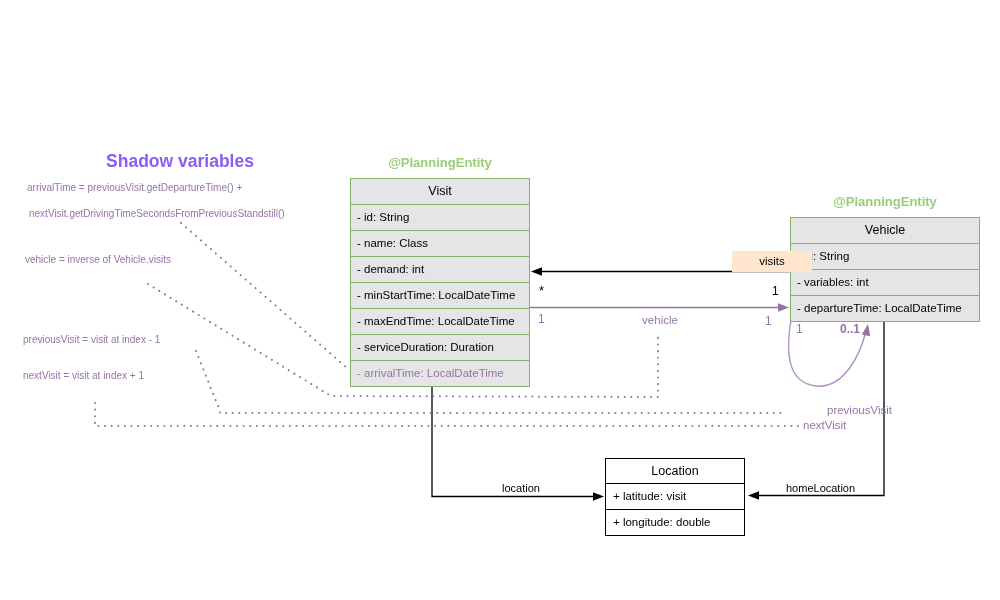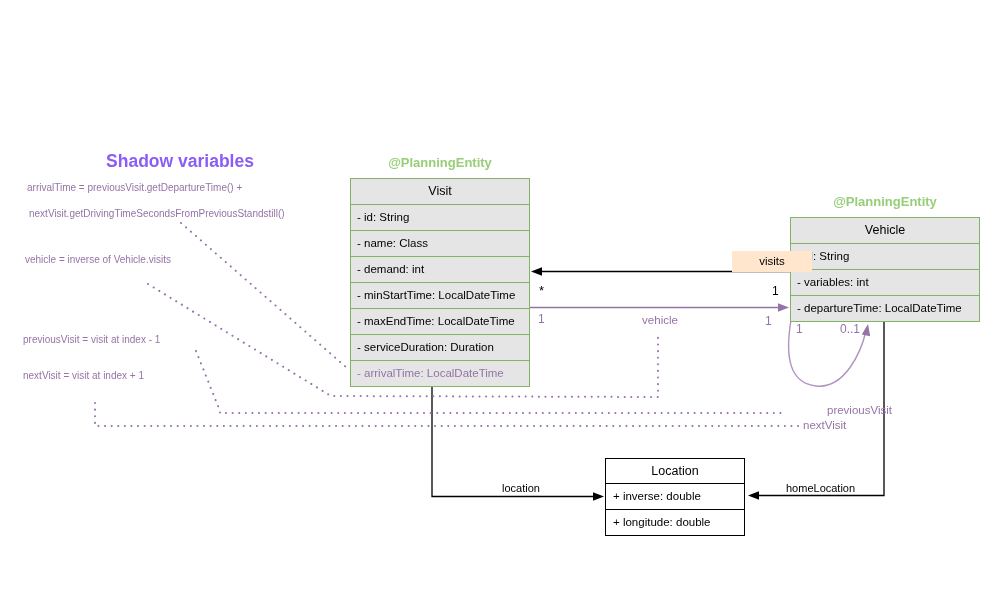--- a/index.html
+++ b/index.html
@@ -90,35 +90,35 @@
   <div class="abs stereo-green" style="left:790px;top:194px;width:190px;">@PlanningEntity</div>
   <div class="abs uml uml-green" style="left:790px;top:217px;width:190px;">
     <div class="hdr">Vehicle</div>
     <div class="row">- id: String</div>
     <div class="row">- variables: int</div>
     <div class="row">- departureTime: LocalDateTime</div>
   </div>
 
   <div class="abs uml uml-plain" style="left:605px;top:458px;width:140px;">
     <div class="hdr" style="height:24px;line-height:24px;">Location</div>
-    <div class="row">+ inverse: double</div>
+    <div class="row">+ latitude: visit</div>
     <div class="row">+ longitude: double</div>
   </div>
 
   <div id="visits-badge" class="abs">visits</div>
 
   <div class="abs mult" style="left:539px;top:283px;font-size:13px;">*</div>
   <div class="abs mult" style="left:772px;top:284px;">1</div>
 
   <div class="abs mult-p" style="left:538px;top:312px;">1</div>
   <div class="abs edge-label-p" style="left:610px;top:314px;width:100px;text-align:center;">vehicle</div>
   <div class="abs mult-p" style="left:765px;top:314px;">1</div>
 
   <div class="abs mult-p" style="left:796px;top:322px;">1</div>
-  <div class="abs mult-p" style="left:840px;top:322px;">0..1</div>
+  <div class="abs mult-p" style="left:840px;top:322px;font-weight:bold;">0..1</div>
 
   <div class="abs edge-label-p" style="left:790px;top:404px;padding-left:37px;">previousVisit</div>
   <div class="abs edge-label-p" style="left:803px;top:419px;">nextVisit</div>
 
   <div class="abs edge-label" style="left:502px;top:482px;">location</div>
   <div class="abs edge-label" style="left:786px;top:482px;">homeLocation</div>
 
 </div>
 
 </body></html>

